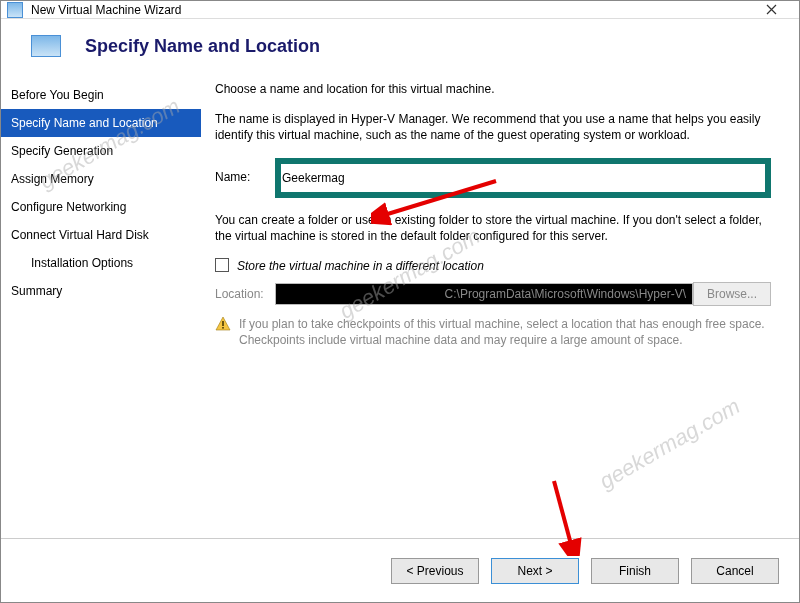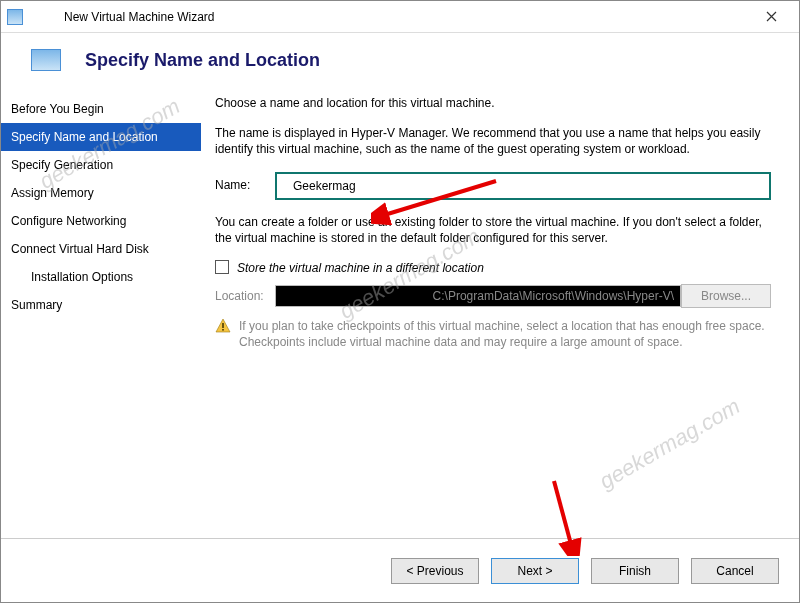--- a/index.html
+++ b/index.html
@@ -9,26 +9,25 @@
     font-size: 12px;
     background: #fff;
     width: 800px;
     height: 603px;
     border: 1px solid #888;
     position: relative;
     overflow: hidden;
   }
   
   .titlebar {
-    height: 32px;
+    height: 18px;
     display: flex;
     align-items: center;
     padding: 0 6px;
     border-bottom: 1px solid #ddd;
-    gap: 33px;
   }
   .title-icon {
     width: 16px; height: 16px;
     border: 1px solid #4a90d6;
     background: linear-gradient(#7db7e8, #c9e3f7);
     margin-right: 8px;
   }
   .title-text { font-size: 12px; color: #000; flex: 1; }
   .close-btn {
     width: 44px; height: 28px; display: flex;
@@ -74,43 +73,43 @@
     flex: 1;
     padding: 4px 28px 0 14px;
     font-size: 12px;
     color: #000;
     line-height: 1.35;
   }
   .content p { margin: 0 0 14px 0; }
   .name-row { display: flex; align-items: center; margin-bottom: 14px; }
   .name-label { width: 60px; }
   .name-input {
-    flex: 1; height: 28px;
-    border: 2px solid #0f766e;
-    padding: 0 16px;
+    flex: 1; height: 40px;
+    border: 6px solid #0f766e;
+    padding: 0 1px;
     font-family: inherit; font-size: 12px;
   }
   .chk-row { display: flex; align-items: flex-start; margin-bottom: 8px; font-style: italic; }
   .chk {
     width: 14px; height: 14px;
     border: 1px solid #555; background: #fff;
     margin-right: 8px;
   }
   .loc-row { display: flex; align-items: center; margin-bottom: 10px; }
   .loc-label { width: 60px; color: #888; }
   .loc-input {
     flex: 1; height: 22px;
     border: 1px solid #bbb;
     padding: 0 6px; color: #888;
     font-family: inherit; font-size: 12px;
     background: #000000;
     text-align: right;
   }
   .browse-btn {
-    width: 90px; height: 24px;
+    width: 78px; height: 24px;
     border: 1px solid #bbb; background: #eee;
     color: #888; font-size: 12px;
     display: flex; align-items: center; justify-content: center;
   }
   .warn-row { display: flex; gap: 8px; color: #888; }
   .warn-icon svg { width: 16px; height: 16px; display: block; }
   
   .footer {
     position: absolute;
     bottom: 0; left: 0; right: 0;

